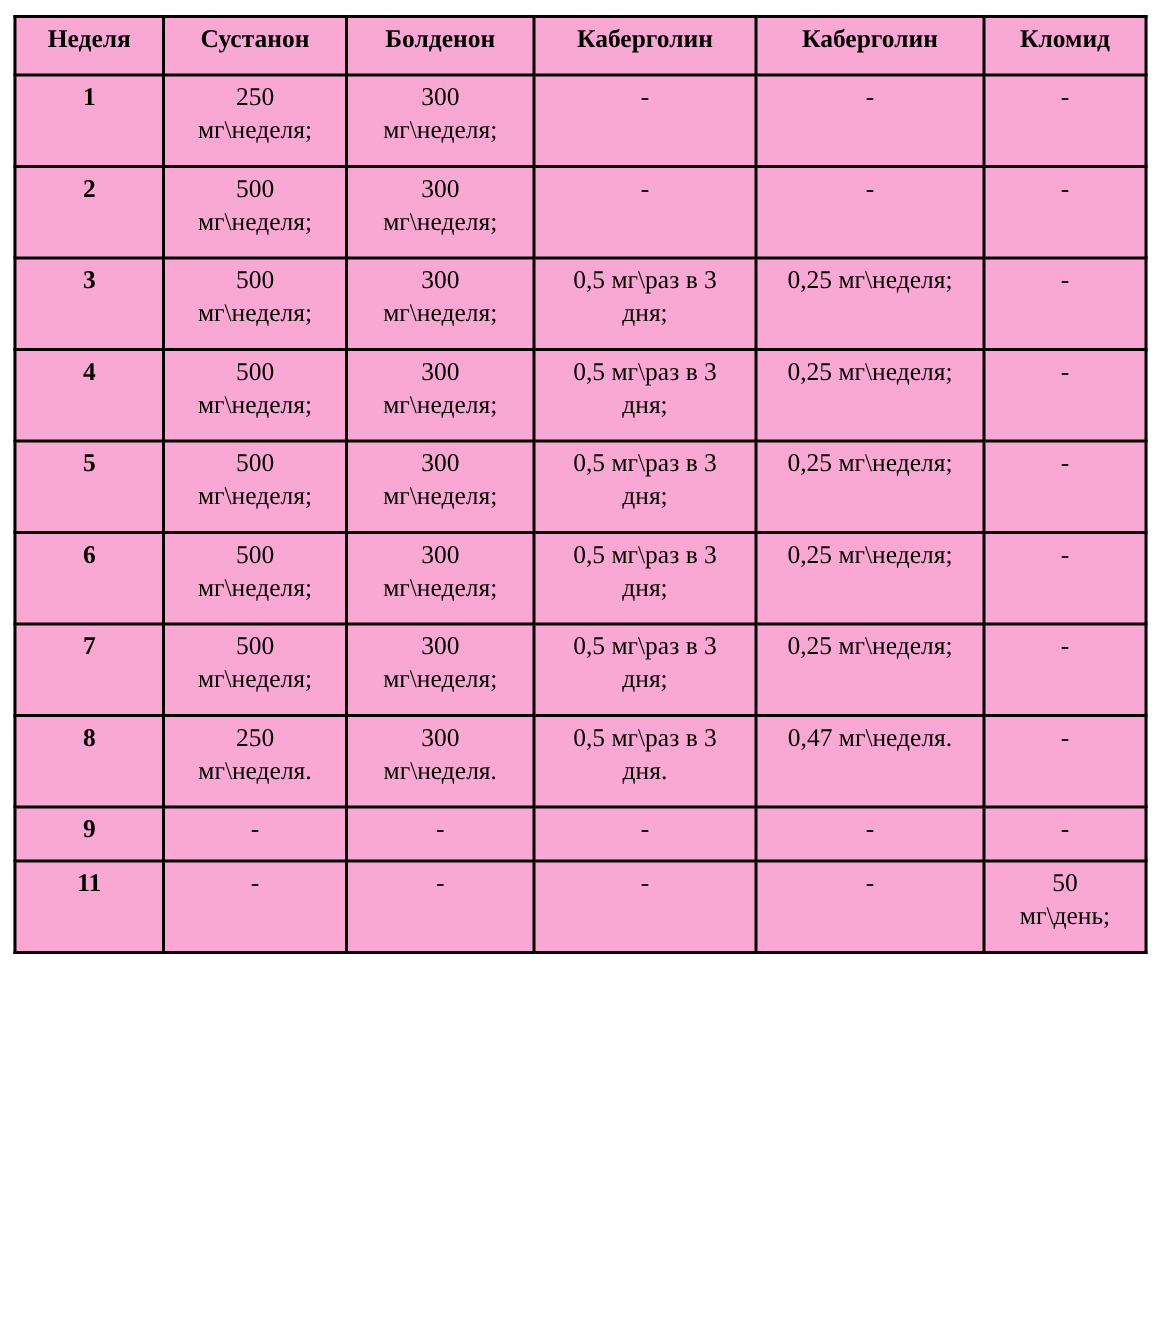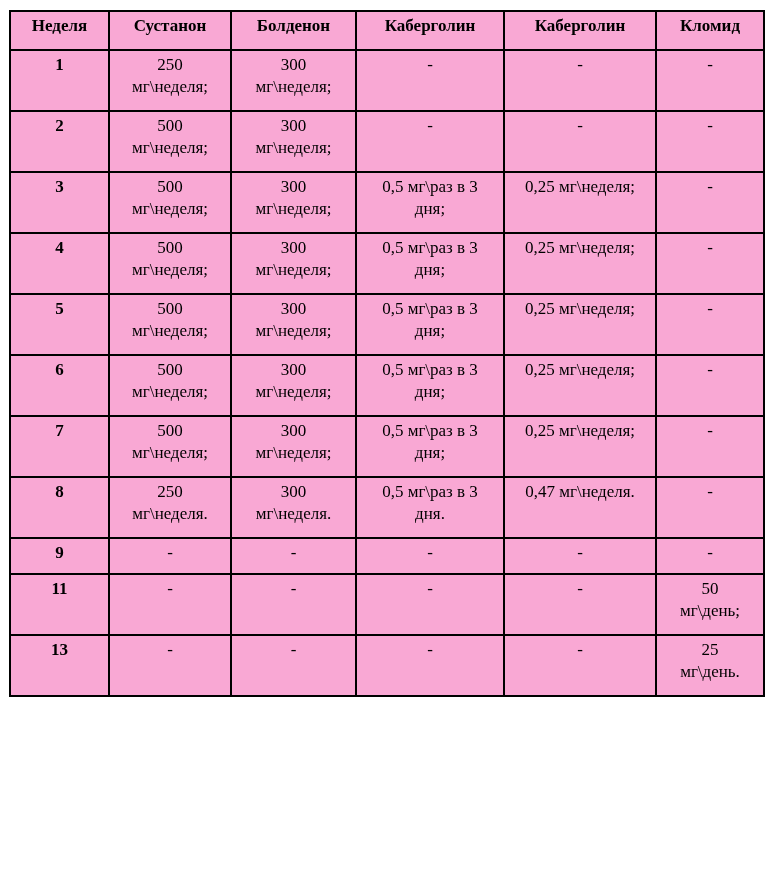--- a/index.html
+++ b/index.html
@@ -167,23 +167,14 @@
       </tr>
       <tr class="row-tall">
         <td class="week">11</td>
         <td>-</td>
         <td>-</td>
         <td>-</td>
         <td>-</td>
         <td>50
 мг\день;</td>
       </tr>
-      <tr class="row-tall">
-        <td class="week">13</td>
-        <td>-</td>
-        <td>-</td>
-        <td>-</td>
-        <td>-</td>
-        <td>25
-мг\день.</td>
-      </tr>
     </tbody>
 </table>
 
 </body></html>

